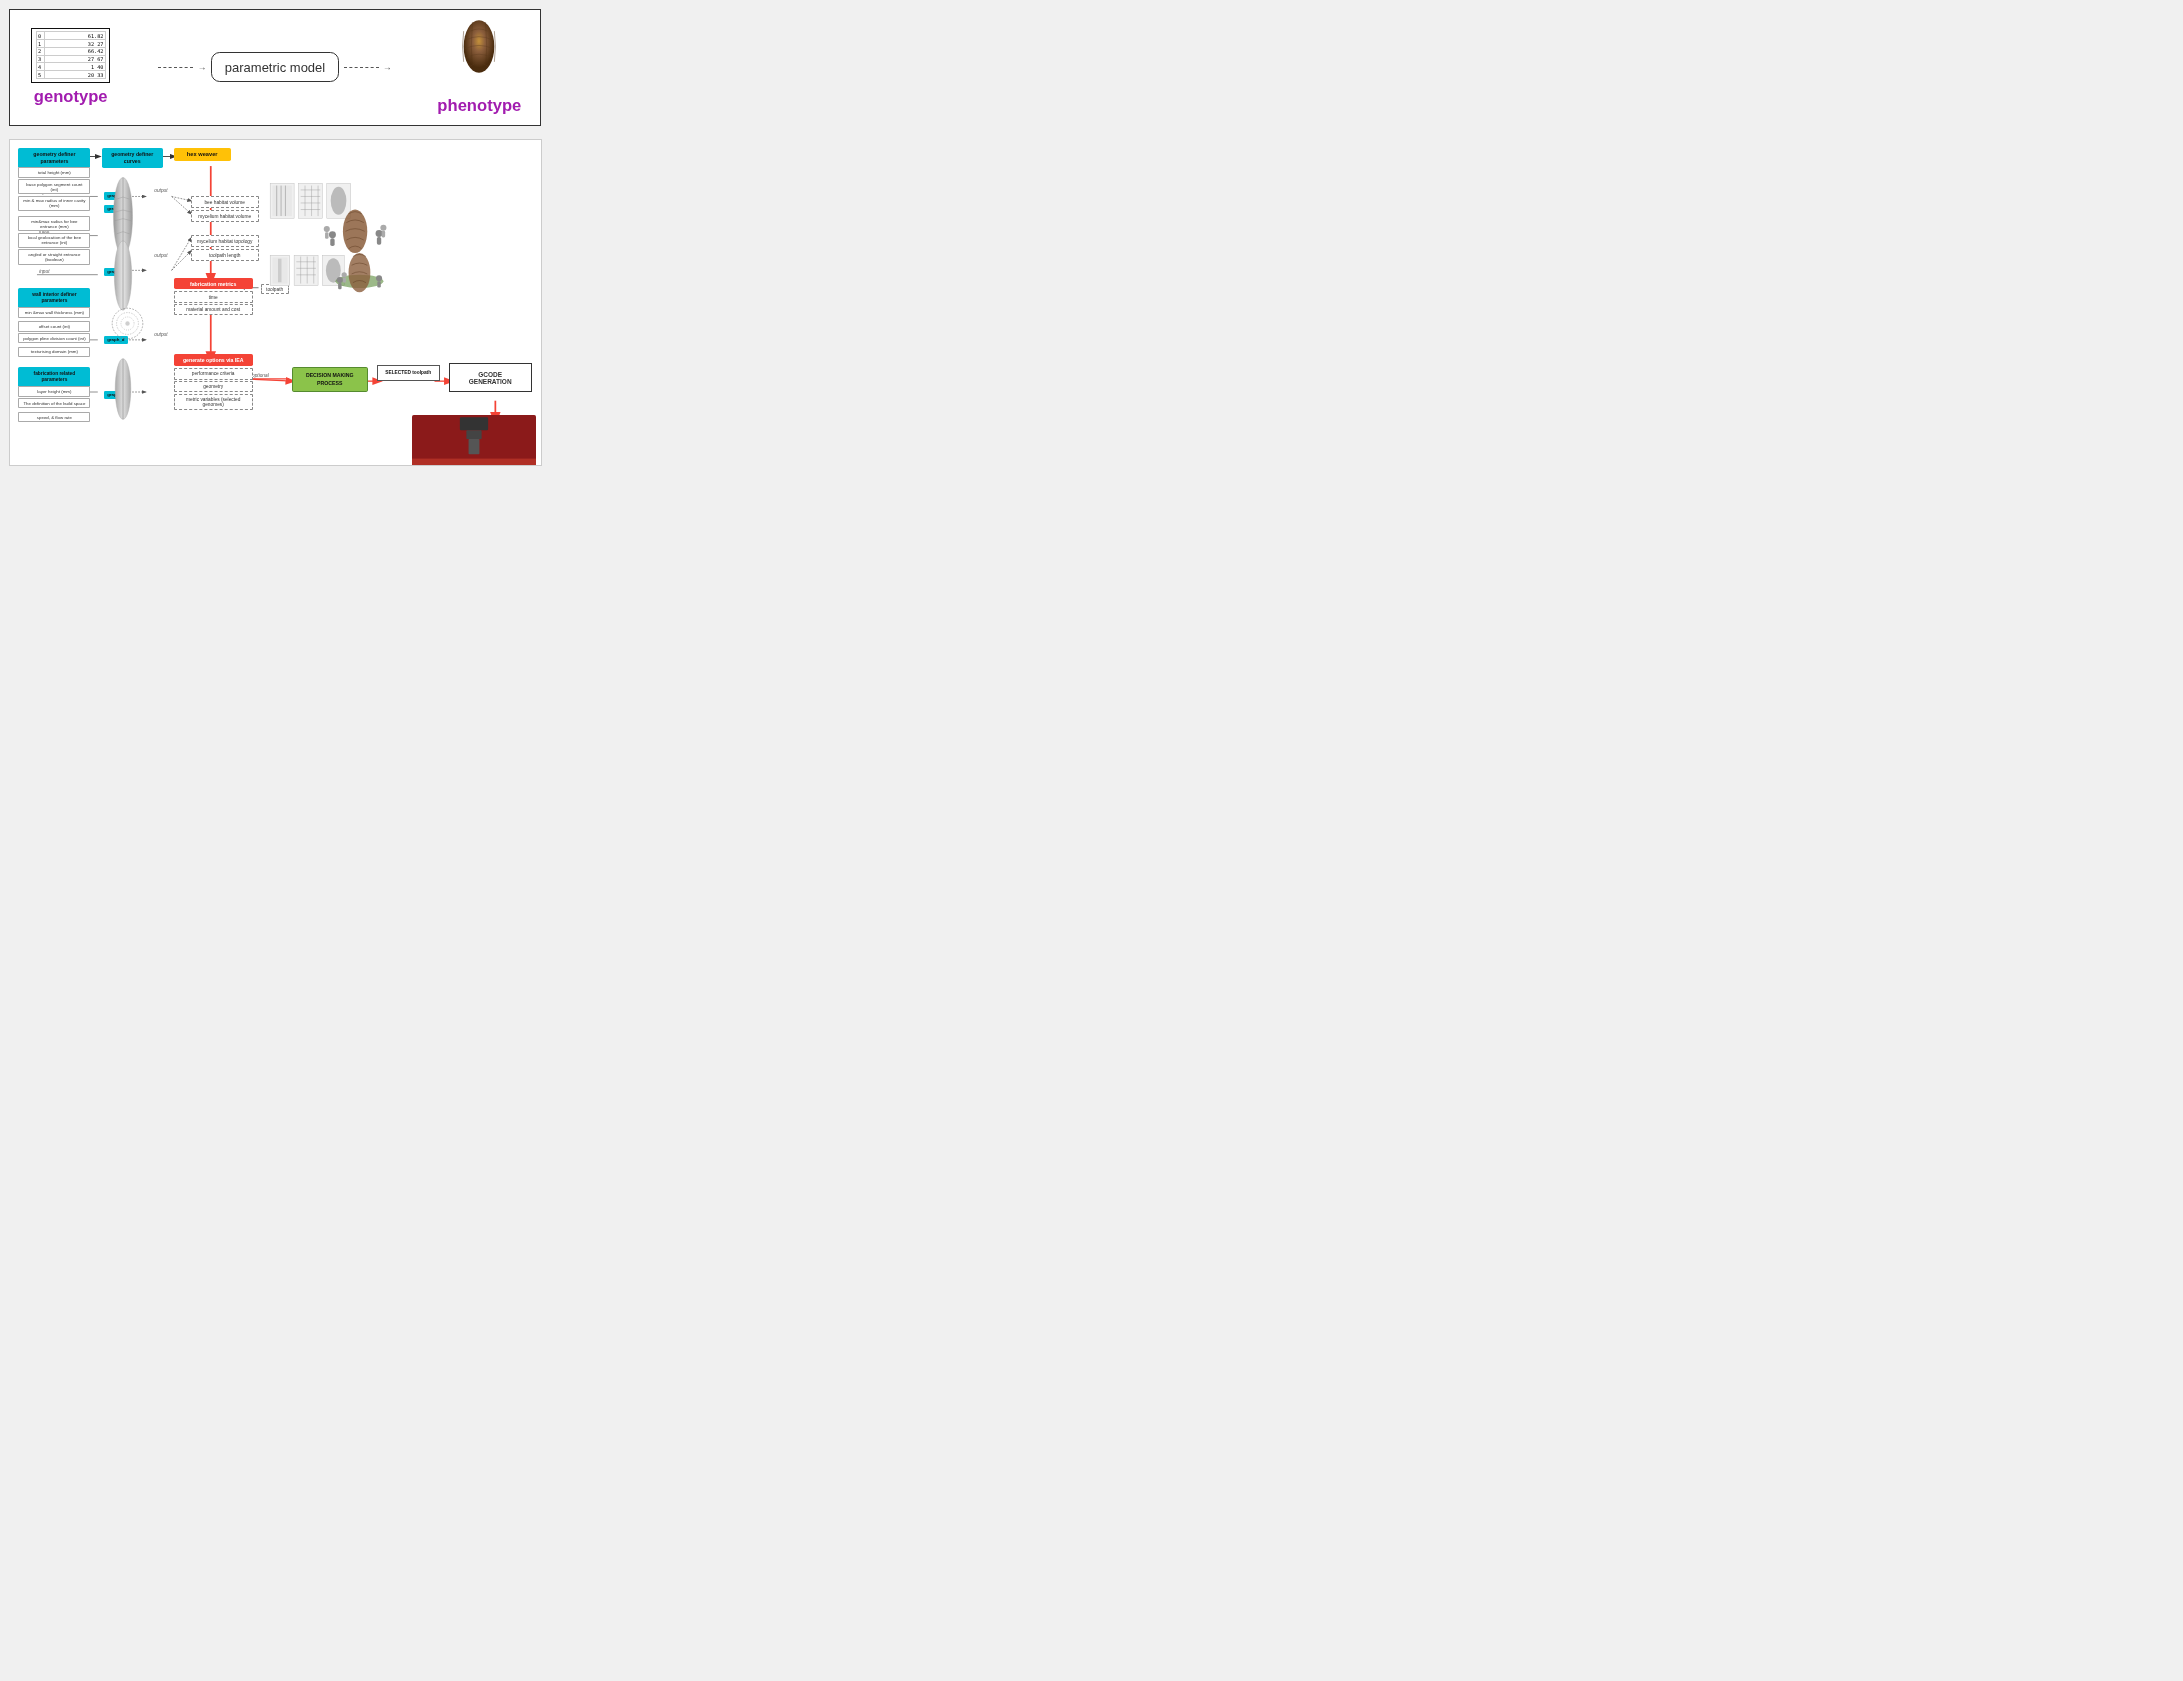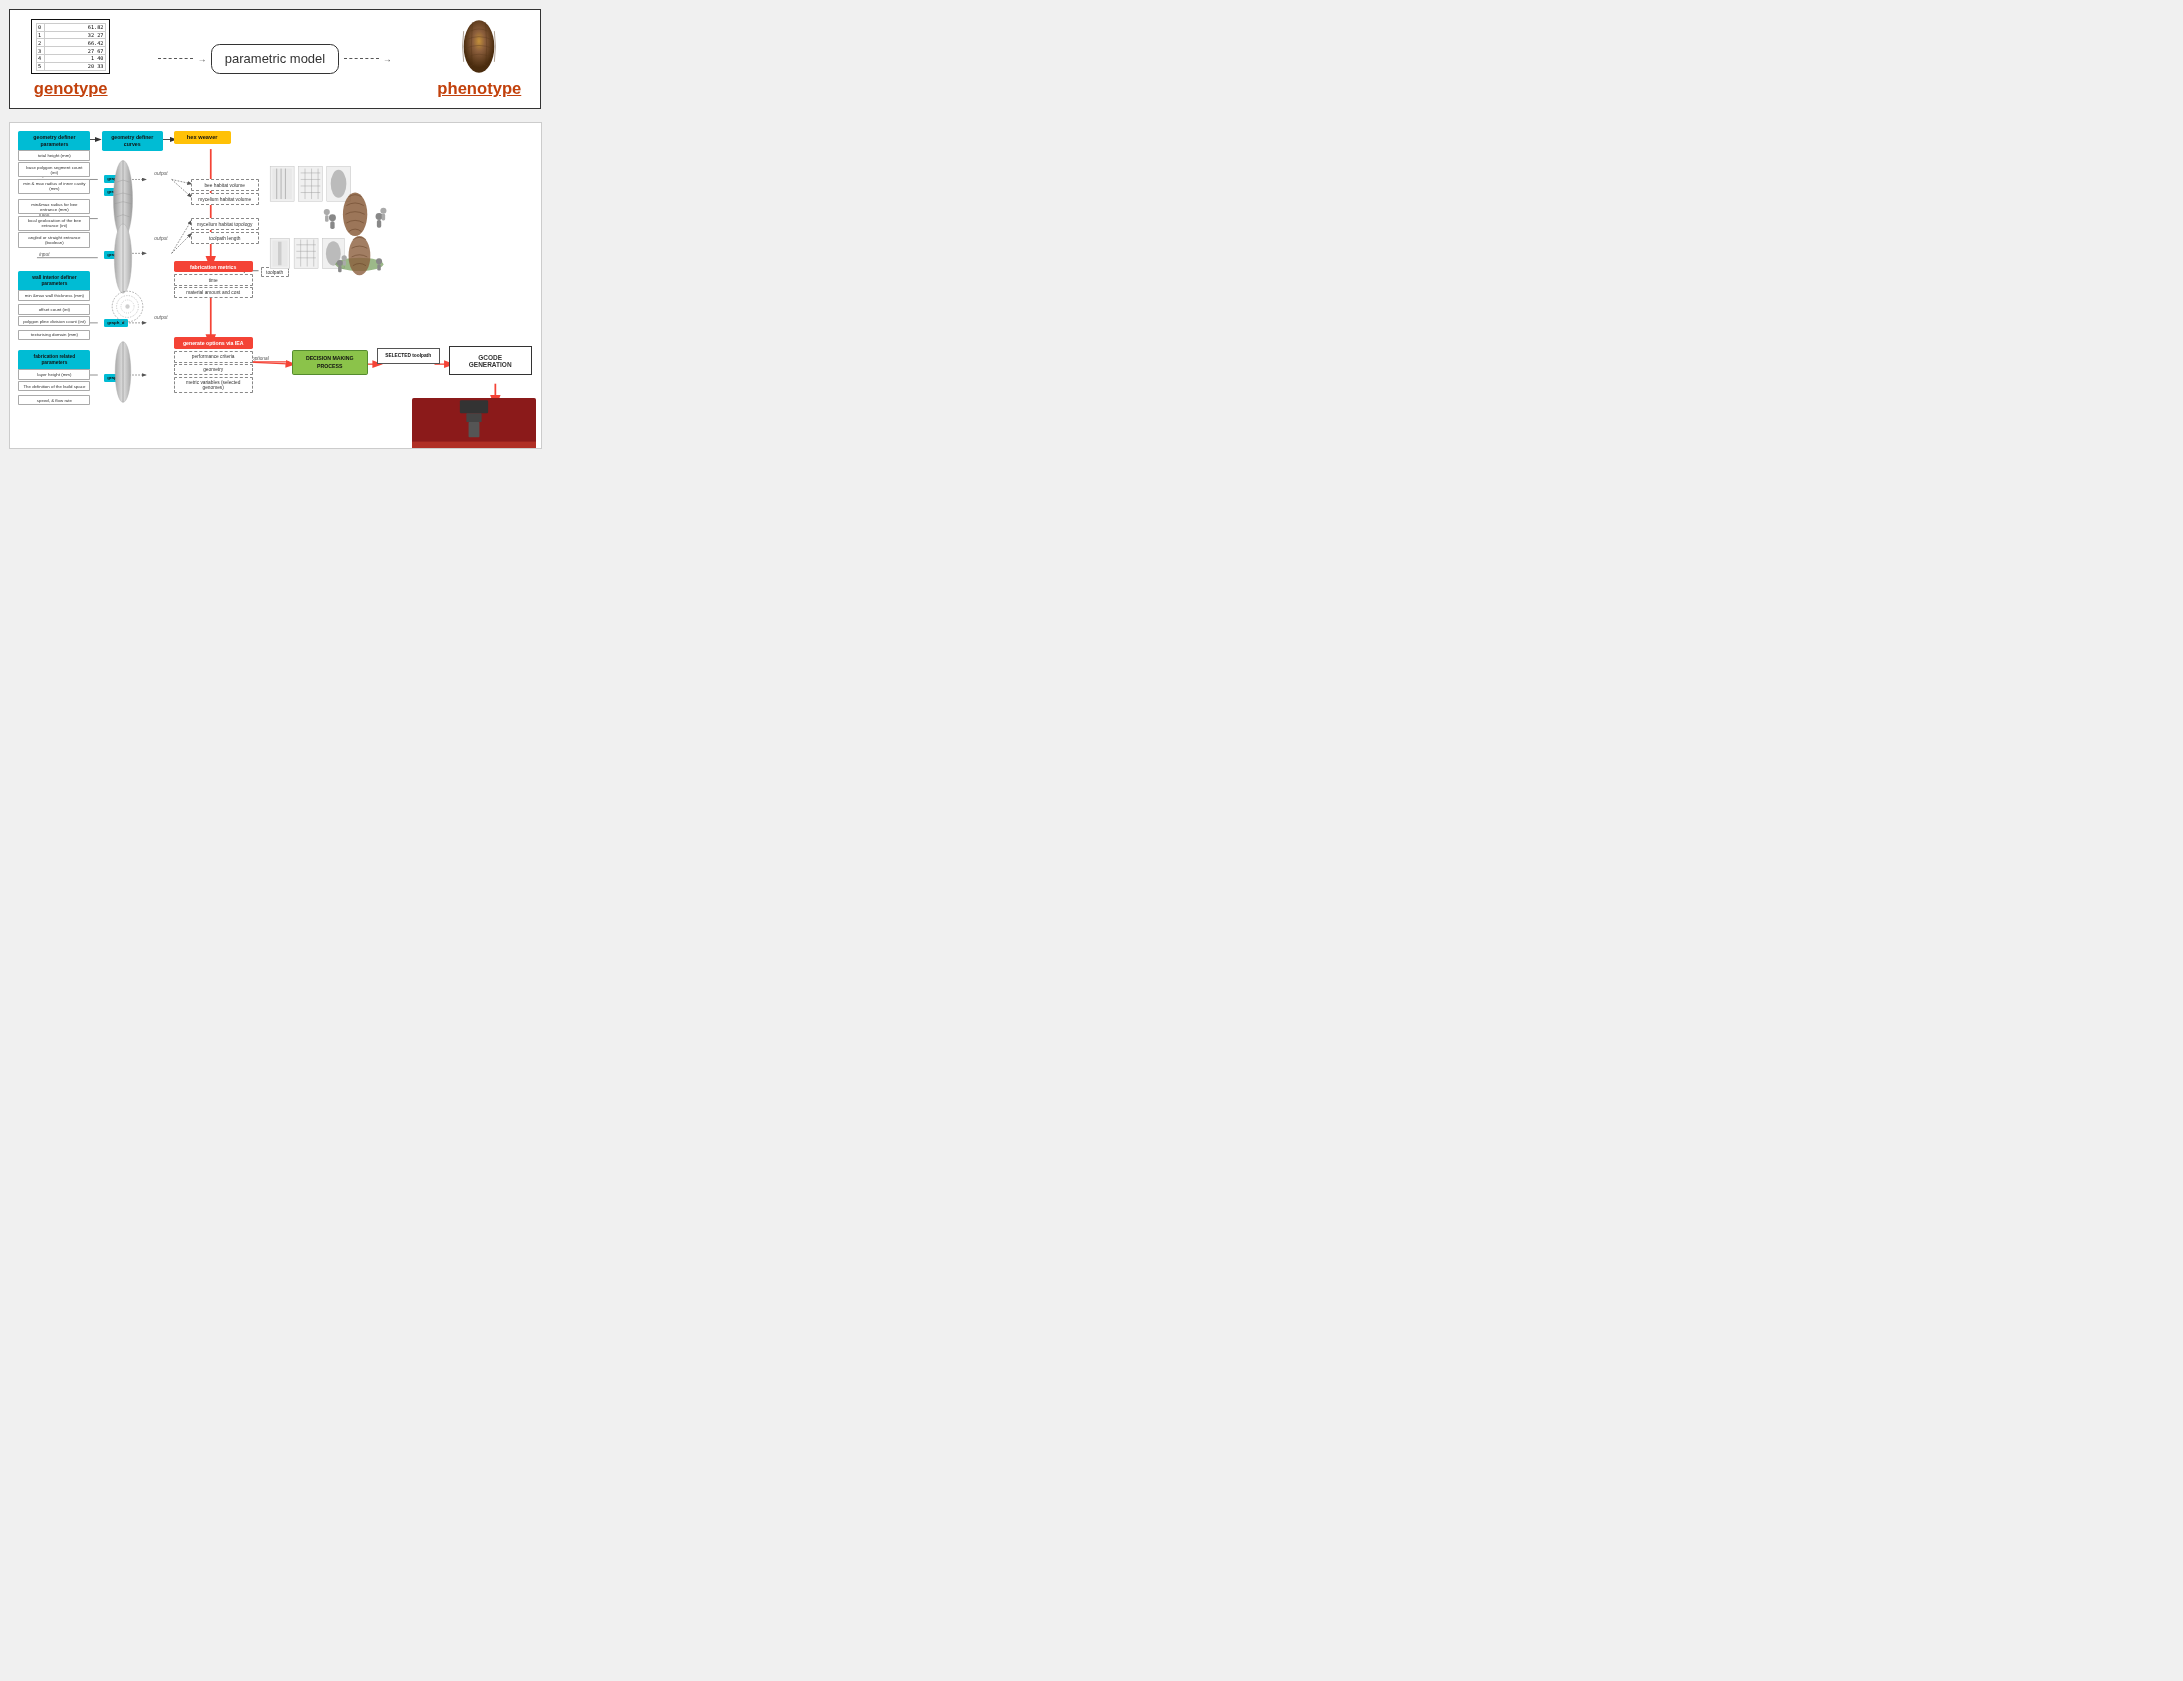--- a/index.html
+++ b/index.html
@@ -34,29 +34,28 @@
       flex-direction: column;
       align-items: center;
       gap: 4.4px;
       width: 96px;
     }
 
     .phenotype-side {
       display: flex;
       flex-direction: column;
       align-items: center;
-      gap: 4px;
+      gap: 21px;
       width: 96px;
     }
 
     .genotype-label, .phenotype-label {
       font-size: 16.6px;
       font-weight: bold;
-      color: #c2410c;
-      text-decoration: underline;
+      color: #a21caf;
     }
 
     
     .genotype-table {
       border: 1.3px solid #111;
       background: white;
       padding: 2.6px 3.5px;
       font-family: monospace;
       font-size: 5.2px;
       width: 79px;

